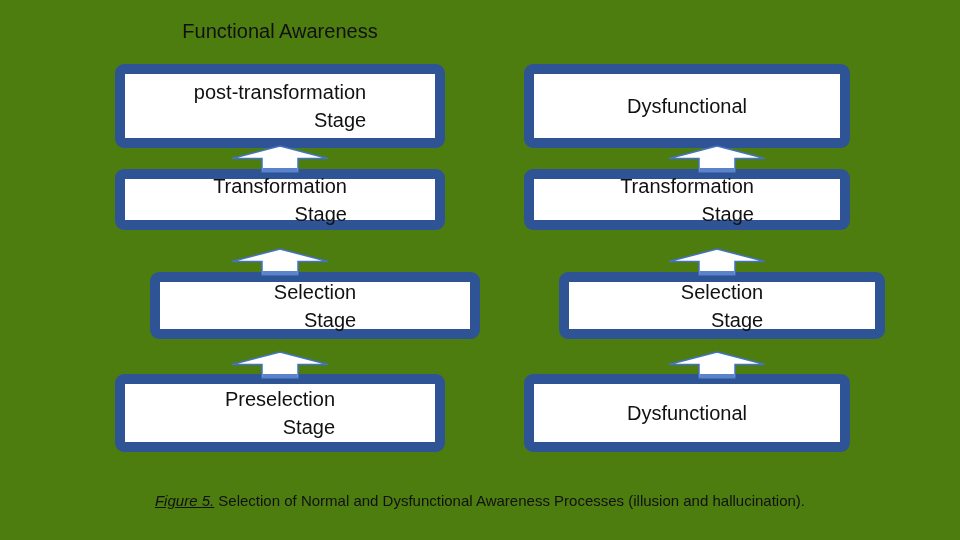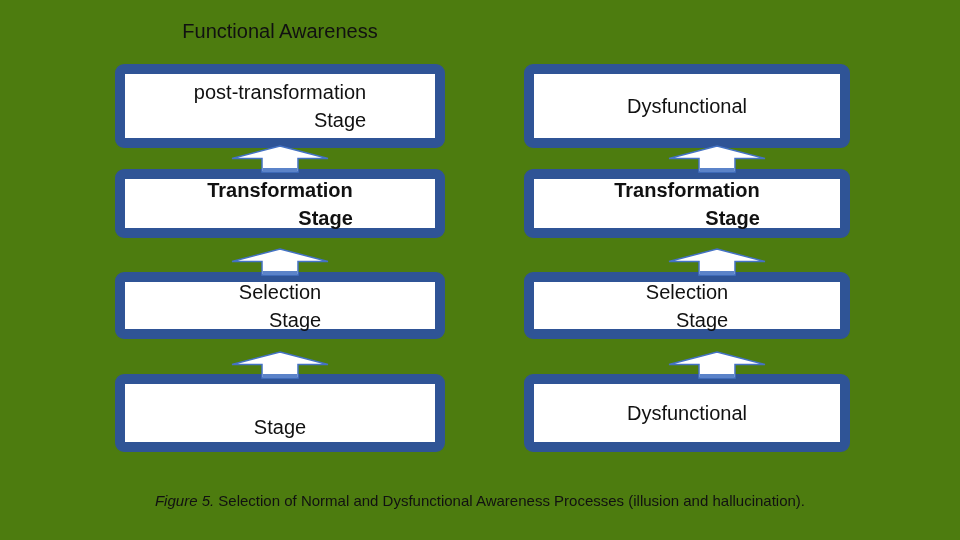--- a/index.html
+++ b/index.html
@@ -16,36 +16,36 @@
   .stage-box {
     position:absolute; box-sizing:border-box;
     border:10px solid var(--box-border, #2F5496);
     border-radius:9px; background:#ffffff;
     display:flex; align-items:center; justify-content:center;
     text-align:right; font-size:20px; line-height:28px; z-index:1;
   }
   .col-l { left:115px; width:330px; }
   .col-r { left:524px; width:326px; }
   .row1 { top:64px;  height:84px; }
-  .row2 { top:169px; height:69px;font-weight:bold; }
-  .row3 { top:272px; height:67px; }
+  .row2 { top:169px; height:61px; }
+  .row3 { top:272px; height:67px;margin-left:35px; }
   .row4 { top:374px; height:78px; }
 
   .arrow { position:absolute; width:100px; height:28px; z-index:2; }
   .arr-l { left:230px; }
   .arr-r { left:667px; }
   .gap1 { top:145px; }
   .gap2 { top:248px; }
   .gap3 { top:351px; }
 
   .caption {
     position:absolute; top:492px; left:0; width:100%;
     text-align:center; font-size:15px; color:#111111;
   }
-  .caption .it { font-style:italic; }
+  .caption .it { font-style:italic;text-decoration:underline; }
 </style>
 </head>
 <body>
 
 <div class="canvas">
 
   <div class="col-title left">
     <div>Functional Awareness</div>
   </div>
   <div class="col-title right">
@@ -64,21 +64,21 @@
     </div>
   </div>
   <div class="stage-box col-l row3">
     <div class="stage-text">
       <span>Selection</span><br>
       <span>Stage</span>
     </div>
   </div>
   <div class="stage-box col-l row4">
     <div class="stage-text">
-      <br>
+      <span>Preselection</span><br>
       <span>Stage</span>
     </div>
   </div>
 
   <div class="stage-box col-r row1">
     <div class="stage-text">
       <span>Dysfunctional</span><br>
     </div>
   </div>
   <div class="stage-box col-r row2">

